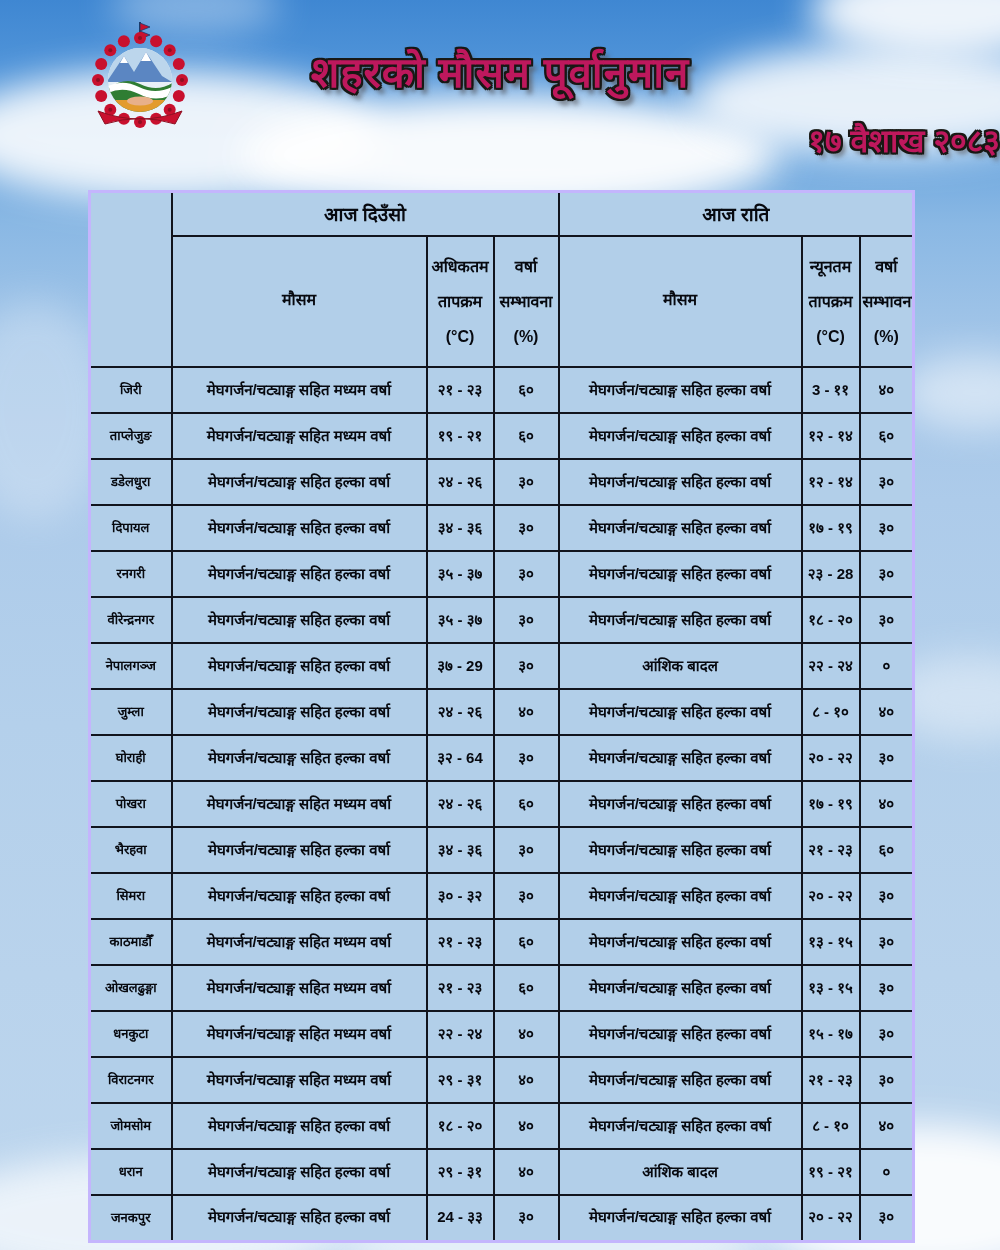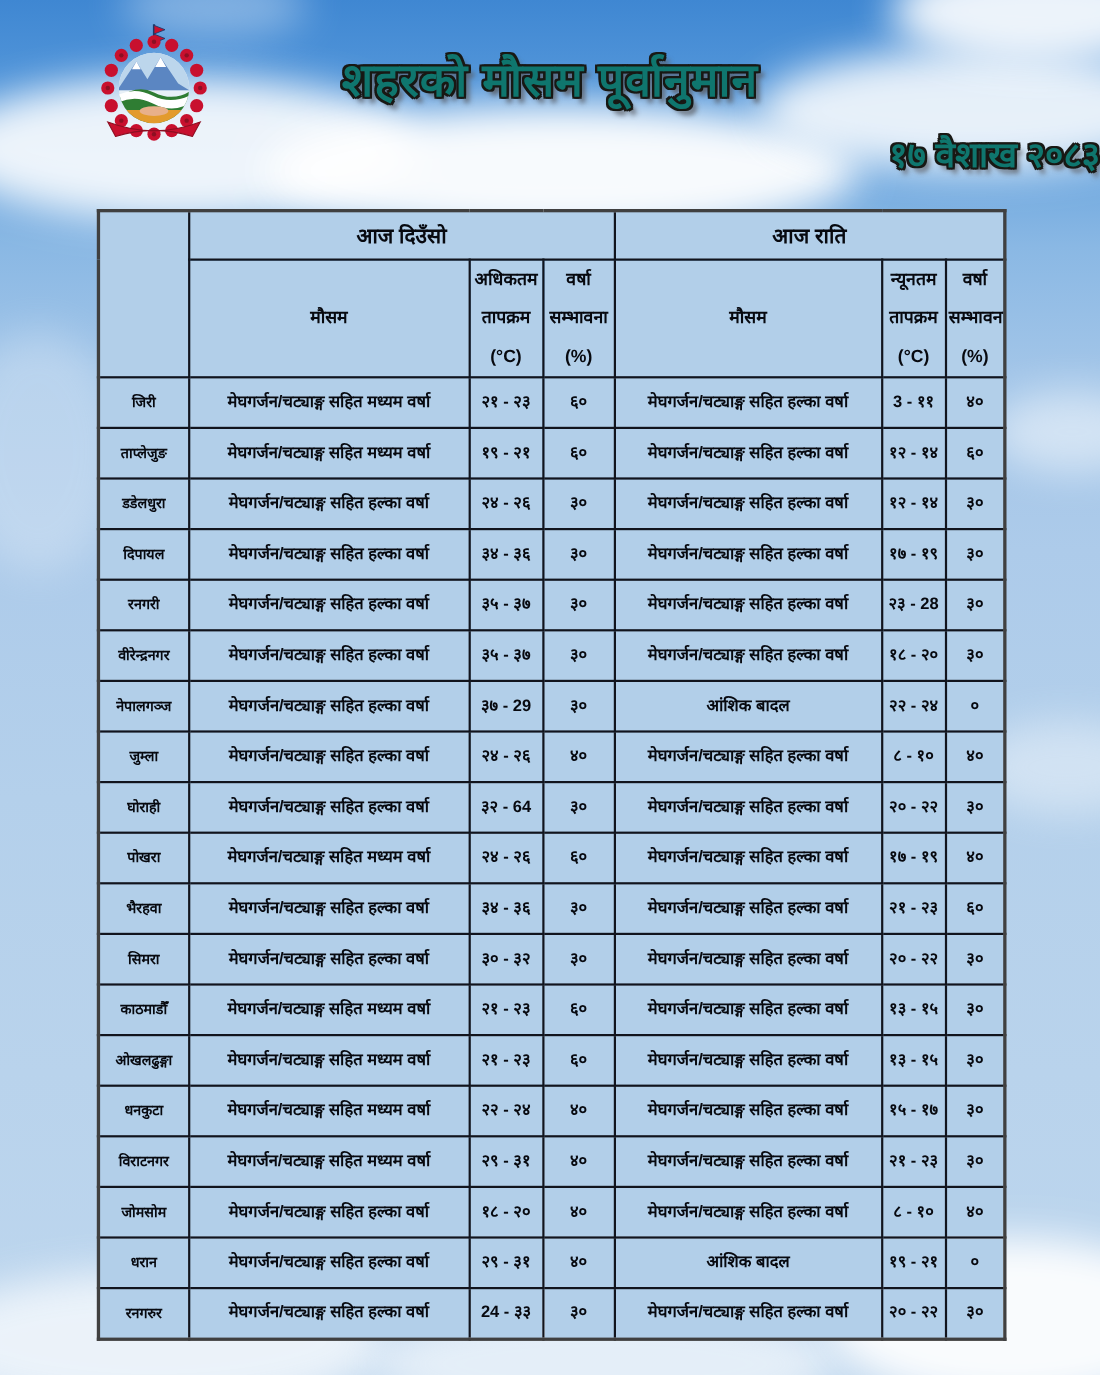--- a/index.html
+++ b/index.html
@@ -22,53 +22,53 @@
   .c5 { left:110px; top:-25px; width:170px; height:60px;  opacity:.35; }
   .c6 { left:900px; top:355px; width:150px; height:75px;  opacity:.5; }
   .c7 { left:885px; top:655px; width:170px; height:85px;  opacity:.4; }
   .c8 { left:-70px; top:1155px; width:420px; height:130px; opacity:.7; }
   .c9 { left:340px; top:1185px; width:420px; height:110px; opacity:.6; }
   .c10{ left:750px; top:1125px; width:340px; height:150px; opacity:.92; }
   .c11{ left:-40px; top:300px; width:150px; height:220px; opacity:.25; }
 
   .logo { position:absolute; left:80px; top:18px; width:120px; height:120px; z-index:2; }
 
-  .title-block { position:absolute; left:0; right:0; z-index:2; text-align:center; color:#0f766e; font-weight:bold; }
+  .title-block { position:absolute; left:0; right:0; z-index:2; text-align:center; color:#be185d; font-weight:bold; }
   .main-title {
     top:42px; font-size:42px; letter-spacing:1px;
     text-shadow:
       -2px -2px 0 #181814, 2px -2px 0 #181814, -2px 2px 0 #181814, 2px 2px 0 #181814,
       0 -2px 0 #181814, 0 2px 0 #181814, -2px 0 0 #181814, 2px 0 0 #181814,
       5px 6px 5px rgba(90,90,95,.85);
   }
   .date-title {
     top:118px; font-size:32px;
     text-shadow:
       -2px -2px 0 #181814, 2px -2px 0 #181814, -2px 2px 0 #181814, 2px 2px 0 #181814,
       0 -2px 0 #181814, 0 2px 0 #181814, -2px 0 0 #181814, 2px 0 0 #181814,
       4px 5px 5px rgba(90,90,95,.85);
     text-align: right;
   }
 
   table.forecast {
     position:absolute; left:88px; top:190px; width:824px; z-index:2;
     border-collapse:collapse; table-layout:fixed;
-    border:3px solid #404040;
+    border:3px solid #c4b5fd;
   }
   .forecast th, .forecast td {
     border:2px solid #11141d;
     background:#b2cfe9;
     color:#07090f;
     font-weight:bold;
     text-align:center; vertical-align:middle;
     overflow:hidden;
   }
   .forecast thead tr.sections th { height:44px; font-size:19px; }
-  .forecast thead tr.cols th { height:102px; font-size:16px; line-height:2.2; padding:0 2px; }
-  .forecast thead th.weather-h { font-size:17px; }
+  .forecast thead tr.cols th { height:102px; font-size:16px; line-height:2.2; padding:12px 2px; }
+  .forecast thead th.weather-h { font-size:17px;font-family:Liberation Mono, monospace; }
   .forecast tbody td { height:46px; font-size:15px; line-height:1.25; padding:0 3px; }
   .forecast tbody td.city-cell { font-size:13px; }
   .forecast tbody td.num-cell { white-space:nowrap; }
 </style>
 </head>
 <body>
 
 <div class="sky">
   <div class="cloud c1"></div>
   <div class="cloud c2"></div>
@@ -341,21 +341,21 @@
     <td class="city-cell">धरान</td>
     <td class="weather-cell">मेघगर्जन/चट्याङ्ग सहित हल्का वर्षा</td>
     <td class="num-cell">२९ - ३१</td>
     <td class="num-cell">४०</td>
     <td class="weather-cell">आंशिक बादल</td>
     <td class="num-cell">१९ - २१</td>
     <td class="num-cell">०</td>
   </tr>
 
   <tr>
-    <td class="city-cell">रनगरुर</td>
+    <td class="city-cell">जनकपुर</td>
     <td class="weather-cell">मेघगर्जन/चट्याङ्ग सहित हल्का वर्षा</td>
     <td class="num-cell">24 - ३३</td>
     <td class="num-cell">३०</td>
     <td class="weather-cell">मेघगर्जन/चट्याङ्ग सहित हल्का वर्षा</td>
     <td class="num-cell">२० - २२</td>
     <td class="num-cell">३०</td>
   </tr>
 </tbody>
 </table>
 

